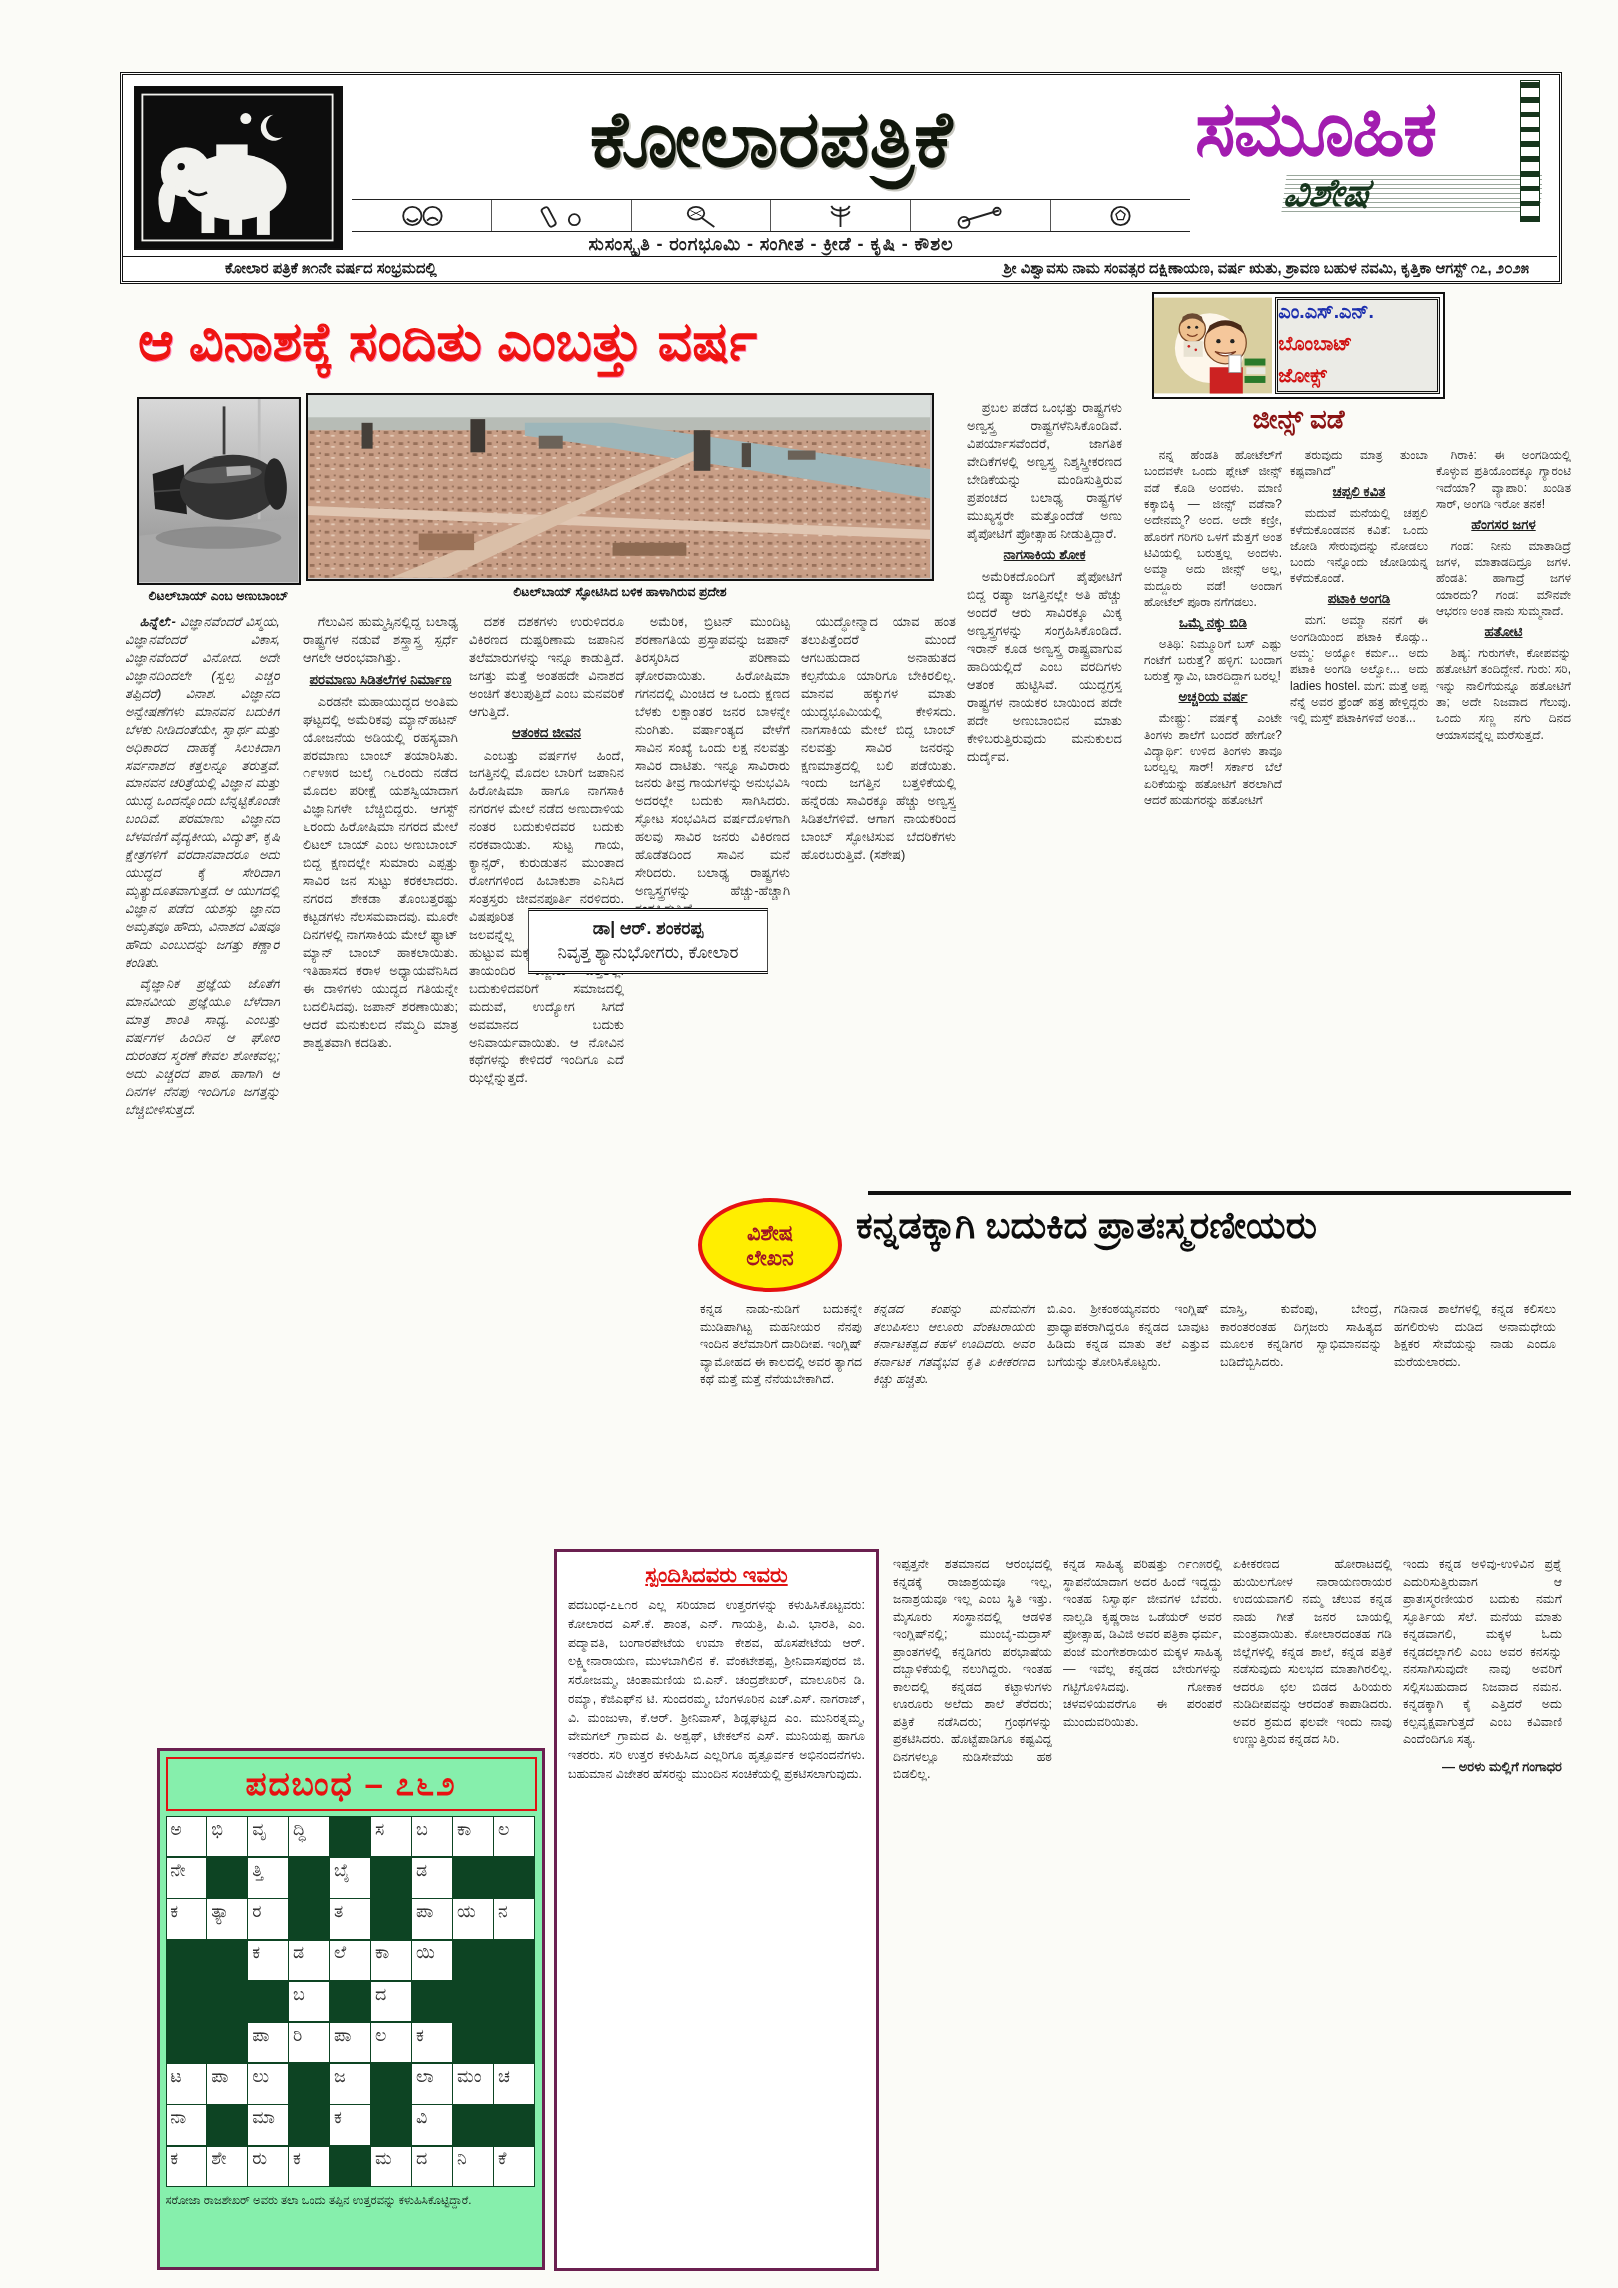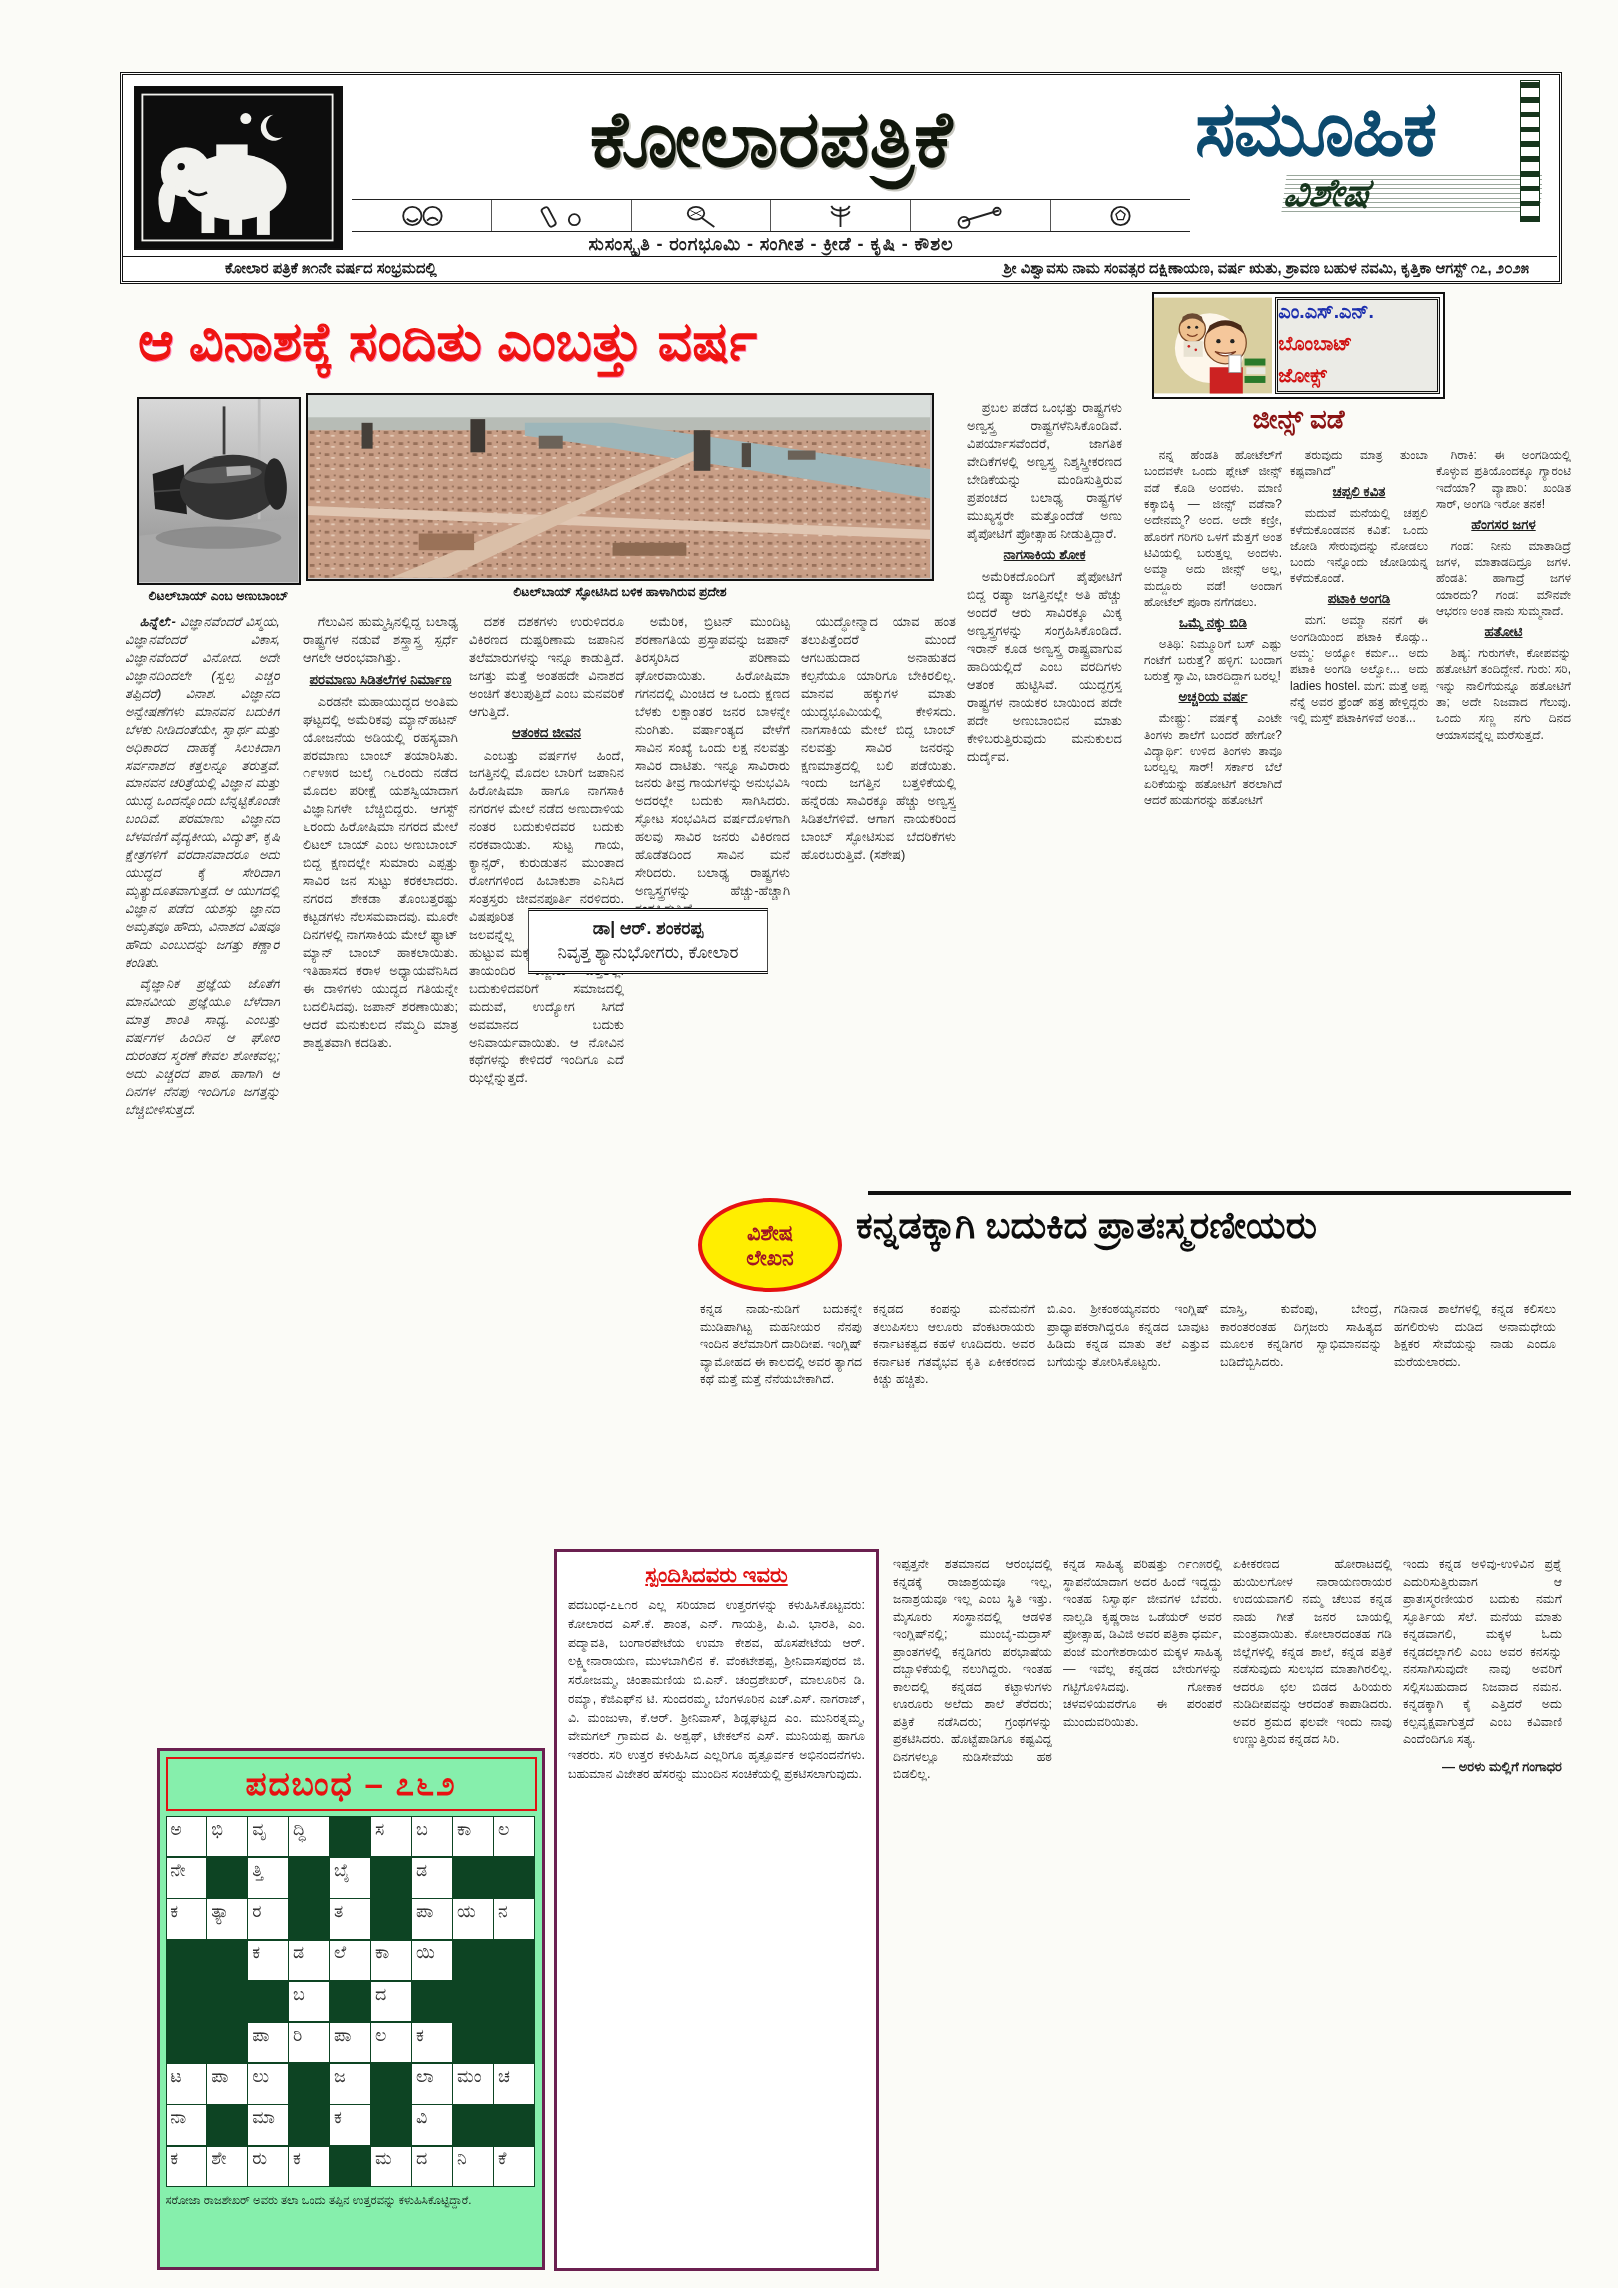--- a/index.html
+++ b/index.html
@@ -11,21 +11,21 @@
   .logo-box{left:11px;top:11px;width:209px;height:164px;background:#111;border:1.8px solid #111;}
   .mast-title{left:229px;top:3.7px;width:838px;height:120px;line-height:120px;text-align:center;
       font-size:78px;font-weight:bold;color:#11170c;white-space:nowrap;overflow:hidden;
       text-shadow:1.8px 1.8px 0 #c8c8c0;}
   .mast-strip{left:229px;top:124px;width:838px;height:33px;border-top:1.8px solid #222;border-bottom:1.8px solid #222;
       display:flex;}
   .mast-strip .cell{flex:1;border-right:0.9px solid #555;display:flex;align-items:center;justify-content:center;overflow:hidden;}
   .mast-tagline{left:229px;top:159px;width:838px;height:20px;text-align:center;font-size:18px;font-weight:bold;
       letter-spacing:0.9px;color:#222;}
   .mast-green{left:1072px;top:3.7px;width:347px;height:175px;overflow:hidden;}
-  .green-title{font-size:76px;font-weight:900;color:#0c4a6e;line-height:100px;letter-spacing:-1.8px;white-space:nowrap;}
+  .green-title{font-size:76px;font-weight:900;color:#a21caf;line-height:100px;letter-spacing:-1.8px;white-space:nowrap;}
   .green-sub{font-size:39px;font-weight:bold;font-style:italic;color:#16351d;margin:-7.4px 0 0 89px;
       transform:skewX(-8deg);background:repeating-linear-gradient(0deg,transparent 0 3.7px,#9aa79c 3.7px 4.6px);}
   .mast-scroll{position:absolute;right:1.8px;top:1.8px;width:18.5px;height:140px;border:1.8px solid #16351d;
       background:repeating-linear-gradient(0deg,#16351d 0 5.5px,#fff 5.5px 14.8px);}
   .mast-dateline{left:0;top:181px;width:1434px;height:24px;border-top:1.8px solid #111;display:flex;
       justify-content:space-between;padding:2.8px 28px 0 102px;font-size:14.8px;font-weight:bold;color:#181818;}
   
   .headline{left:138px;top:310px;width:999px;height:83px;font-size:54px;font-weight:900;color:#ee1411;
       white-space:nowrap;overflow:hidden;text-shadow:0.9px 0.9px 0 #f8b;}
   
@@ -64,21 +64,21 @@
   .byline-box .nm{font-size:17.5px;font-weight:bold;}
   .byline-box .rl{font-size:17px;margin-top:3.7px;}
   .main-rule{left:868px;top:1191px;width:703px;height:3.7px;background:#111;}
   
   .badge{left:698px;top:1198px;width:144px;height:94px;background:#ffee00;border:4.6px solid #e51212;
       border-radius:50%;display:flex;flex-direction:column;align-items:center;justify-content:center;z-index:2;}
   .badge div{color:#a01525;font-weight:bold;font-size:21px;line-height:1.2;}
   .special-heading{left:856px;top:1205px;width:714px;height:59px;font-size:37px;font-weight:900;color:#0d0d0d;white-space:nowrap;overflow:hidden;}
   .ucol{font-size:12.5px;line-height:1.4;text-align:justify;overflow:hidden;}
   .u1{left:700px;top:1301px;width:162px;height:238px;}
-  .u2{left:873px;top:1301px;width:162px;height:238px;}
+  .u2{left:873px;top:1301px;width:162px;height:238px;font-style:italic;}
   .u3{left:1047px;top:1301px;width:162px;height:238px;}
   .u4{left:1220px;top:1301px;width:162px;height:238px;}
   .u5{left:1394px;top:1301px;width:162px;height:238px;}
   .l1{left:893px;top:1556px;width:159px;height:701px;}
   .l2{left:1063px;top:1556px;width:159px;height:701px;}
   .l3{left:1233px;top:1556px;width:159px;height:701px;}
   .l4{left:1403px;top:1556px;width:159px;height:701px;}
   .credit{font-weight:bold;text-align:right;margin-top:9.2px;font-size:13px;}
   
   .puzzle-box{left:157px;top:1748px;width:388px;height:522px;border:3.7px solid #6b2050;background:#86efac;padding:5.5px;}

